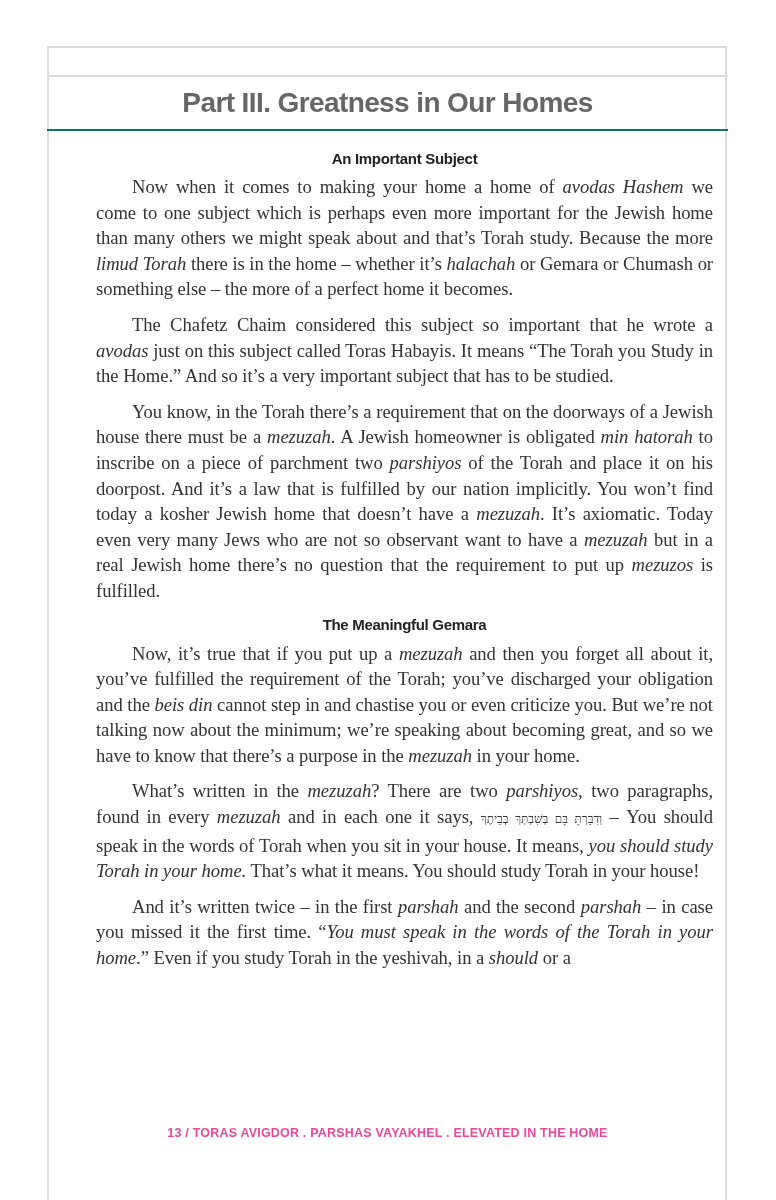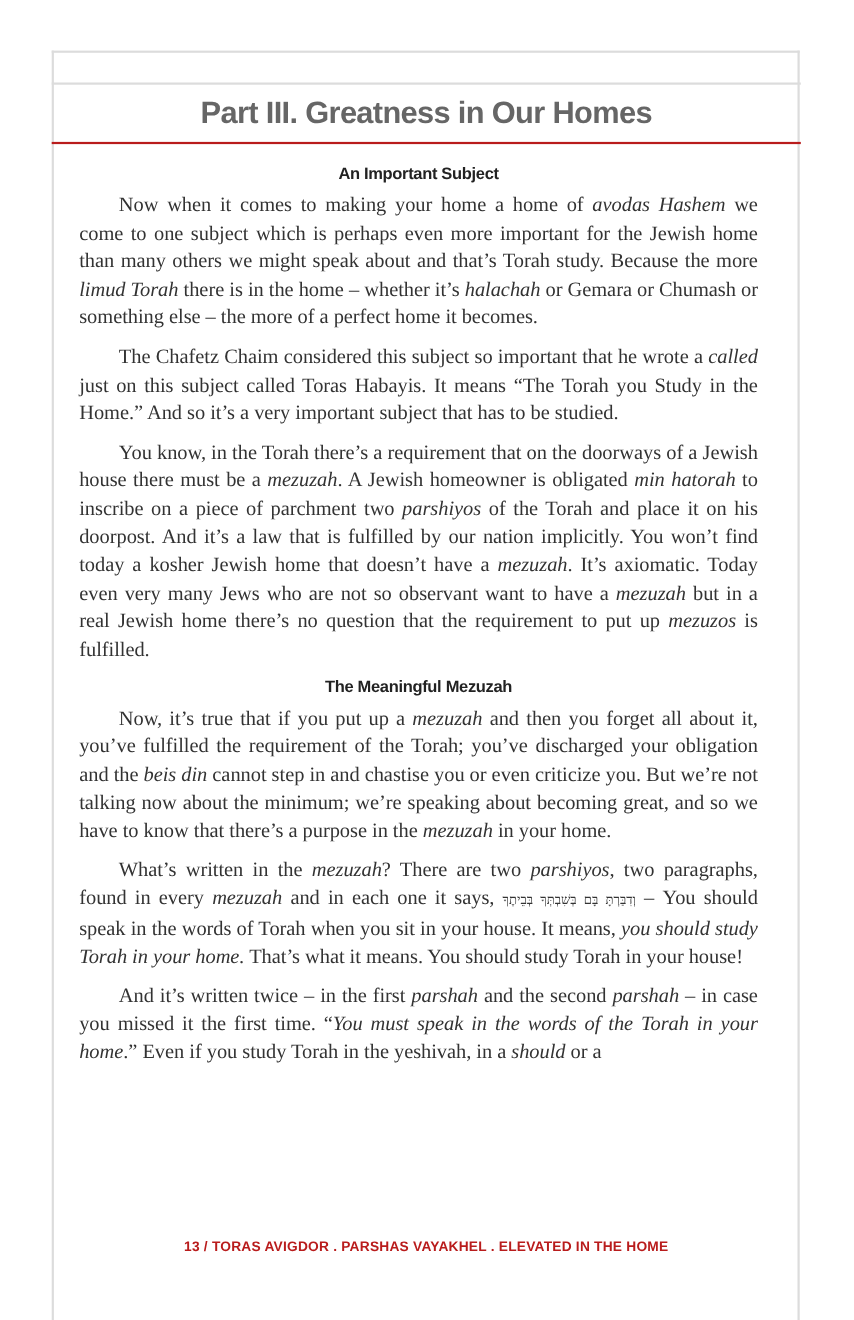--- a/index.html
+++ b/index.html
@@ -23,38 +23,38 @@
       border-bottom: none;
       box-sizing: border-box;
     }
     .header-band {
       position: absolute;
       left: 47px;
       top: 75px;
       width: 681px;
       height: 56px;
       border-top: 2px solid #dcdcdc;
-      border-bottom: 2px solid #b91c1c;
+      border-bottom: 2px solid #0f766e;
       box-sizing: border-box;
       display: flex;
       align-items: center;
       justify-content: center;
     }
     .part-title {
       font-family: "Liberation Sans", sans-serif;
       font-weight: bold;
       font-size: 28px;
       color: #666666;
       letter-spacing: -0.6px;
       margin: 0;
       line-height: 1;
     }
     .content {
       position: absolute;
-      left: 72px;
+      left: 96px;
       top: 148px;
       width: 617px;
     }
     .section-heading {
       font-family: "Liberation Sans", sans-serif;
       font-weight: bold;
       font-size: 15px;
       color: #222222;
       text-align: center;
       margin: 0;
@@ -90,38 +90,38 @@
     }
     .footer {
       position: absolute;
       left: 47px;
       width: 681px;
       top: 1126px;
       text-align: center;
       font-family: "Liberation Sans", sans-serif;
       font-weight: bold;
       font-size: 12.5px;
-      color: #b91c1c;
+      color: #ec4899;
       letter-spacing: 0.2px;
     }
   </style>
 </head>
 <body>
 
 <div class="page-frame"></div>
 
 <div class="header-band">
   <h1 class="part-title">Part III. Greatness in Our Homes</h1>
 </div>
 
 <div class="content">
   <h2 class="section-heading first">An Important Subject</h2>
   <p class="para">Now when it comes to making your home a home of <em>avodas Hashem</em> we come to one subject which is perhaps even more important for the Jewish home than many others we might speak about and that’s Torah study. Because the more <em>limud Torah</em> there is in the home – whether it’s <em>halachah</em> or Gemara or Chumash or something else – the more of a perfect home it becomes.</p>
-  <p class="para">The Chafetz Chaim considered this subject so important that he wrote a <em>called</em> just on this subject called Toras Habayis.  It means “The Torah you Study in the Home.” And so it’s a very important subject that has to be studied.</p>
+  <p class="para">The Chafetz Chaim considered this subject so important that he wrote a <em>avodas</em> just on this subject called Toras Habayis.  It means “The Torah you Study in the Home.” And so it’s a very important subject that has to be studied.</p>
   <p class="para">You know, in the Torah there’s a requirement that on the doorways of a Jewish house there must be a <em>mezuzah</em>. A Jewish homeowner is obligated <em>min hatorah</em> to inscribe on a piece of parchment two <em>parshiyos</em> of the Torah and place it on his doorpost. And it’s a law that is fulfilled by our nation implicitly.  You won’t find today a kosher Jewish home that doesn’t have a <em>mezuzah</em>. It’s axiomatic. Today even very many Jews who are not so observant want to have a <em>mezuzah</em> but in a real Jewish home there’s no question that the requirement to put up <em>mezuzos</em> is fulfilled.</p>
 
-  <h2 class="section-heading second">The Meaningful Mezuzah</h2>
+  <h2 class="section-heading second">The Meaningful Gemara</h2>
   <p class="para">Now, it’s true that if you put up a <em>mezuzah</em> and then you forget all about it, you’ve fulfilled the requirement of the Torah; you’ve discharged your obligation and the <em>beis din</em> cannot step in and chastise you or even criticize you. But we’re not talking now about the minimum; we’re speaking about becoming great, and so we have to know that there’s a purpose in the <em>mezuzah</em> in your home.</p>
   <p class="para">What’s written in the <em>mezuzah</em>? There are two <em>parshiyos</em>, two paragraphs, found in every <em>mezuzah</em> and in each one it says, <span class="hebrew" dir="rtl">וְדִבַּרְתָּ בָּם בְּשִׁבְתְּךָ בְּבֵיתֶךָ</span> – You should speak in the words of Torah when you sit in your house. It means, <em>you should study Torah in your home.</em> That’s what it means. You should study Torah in your house!</p>
   <p class="para">And it’s written twice – in the first <em>parshah</em> and the second <em>parshah</em> – in case you missed it the first time. “<em>You must speak in the words of the Torah in your home</em>.” Even if you study Torah in the yeshivah, in a <em>should</em> or a</p>
 </div>
 
 <div class="footer">13 / TORAS AVIGDOR . PARSHAS VAYAKHEL . ELEVATED IN THE HOME</div>
 
 </body></html>

